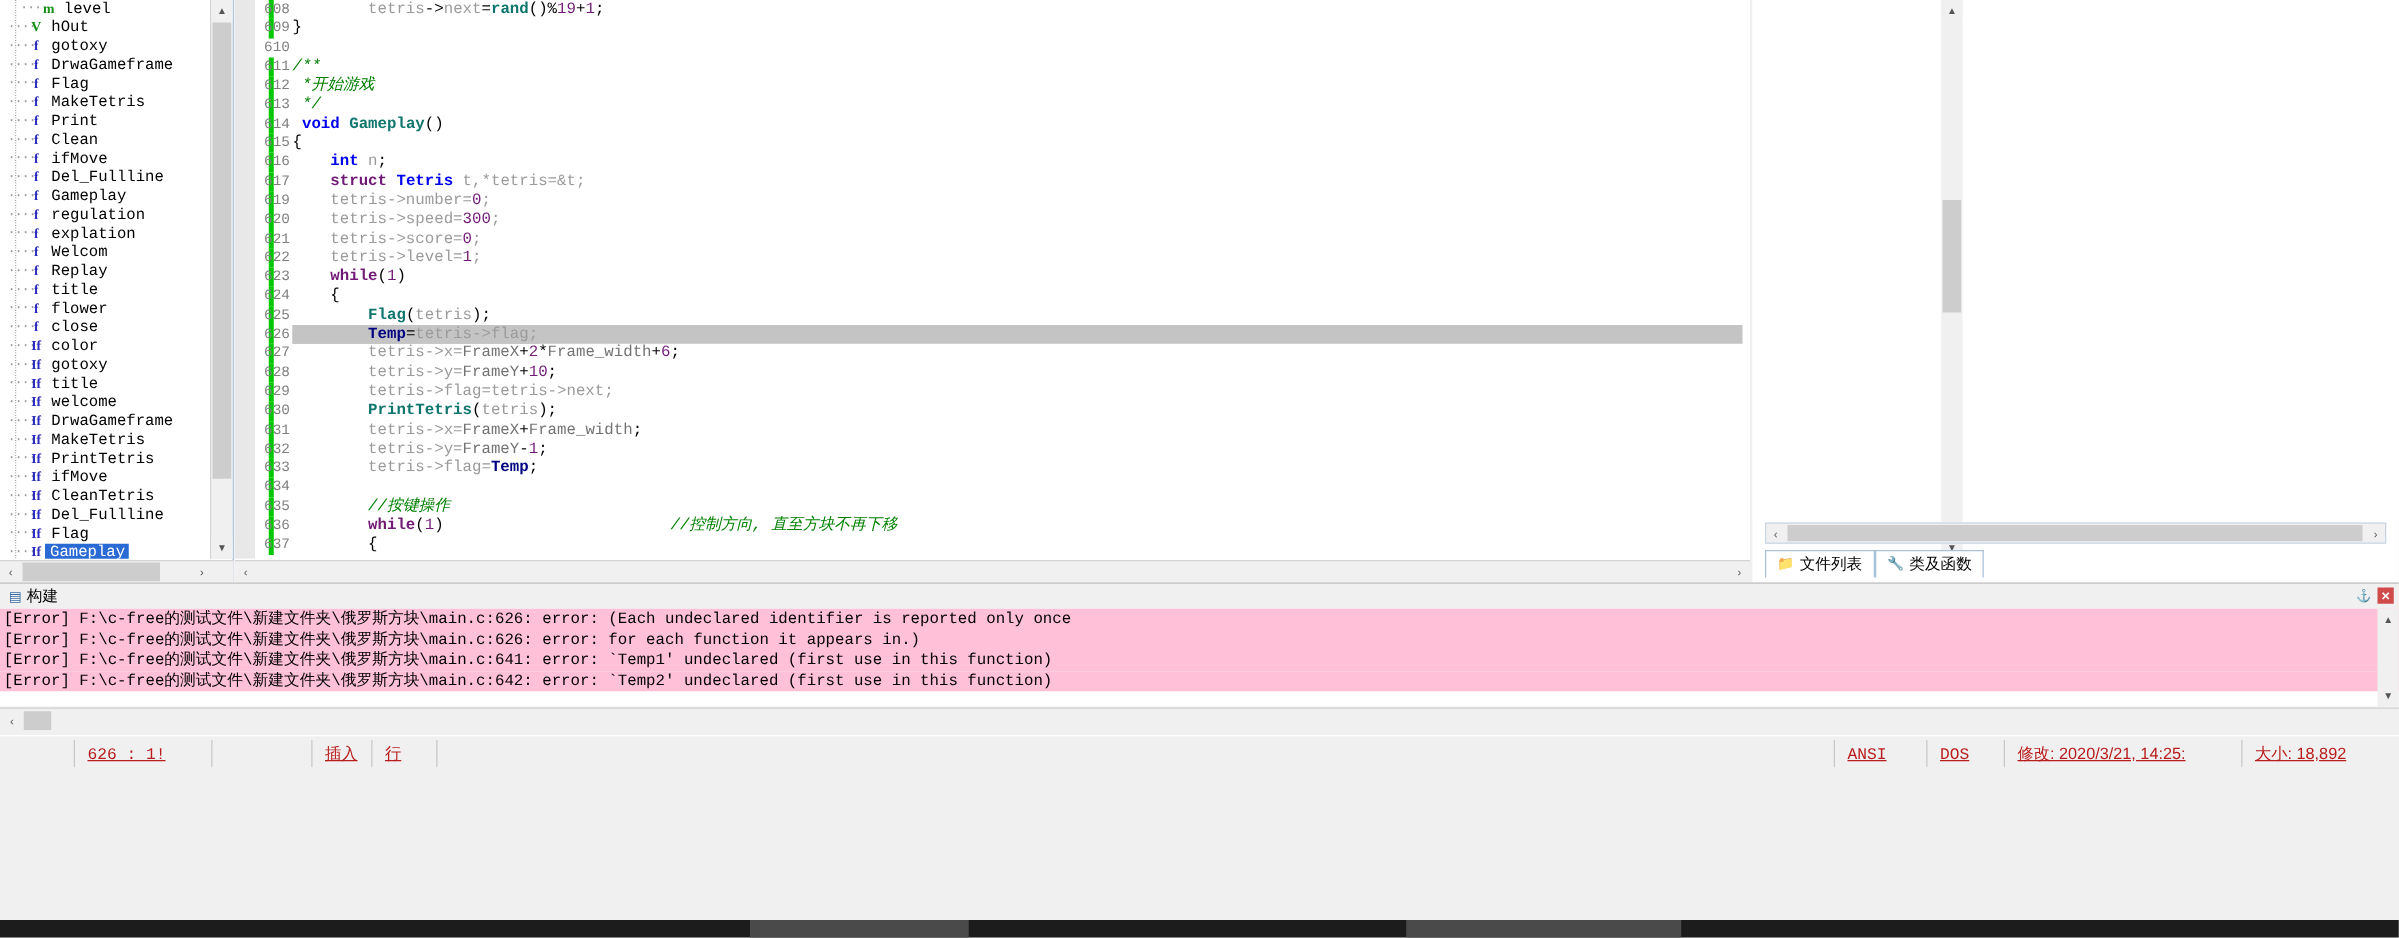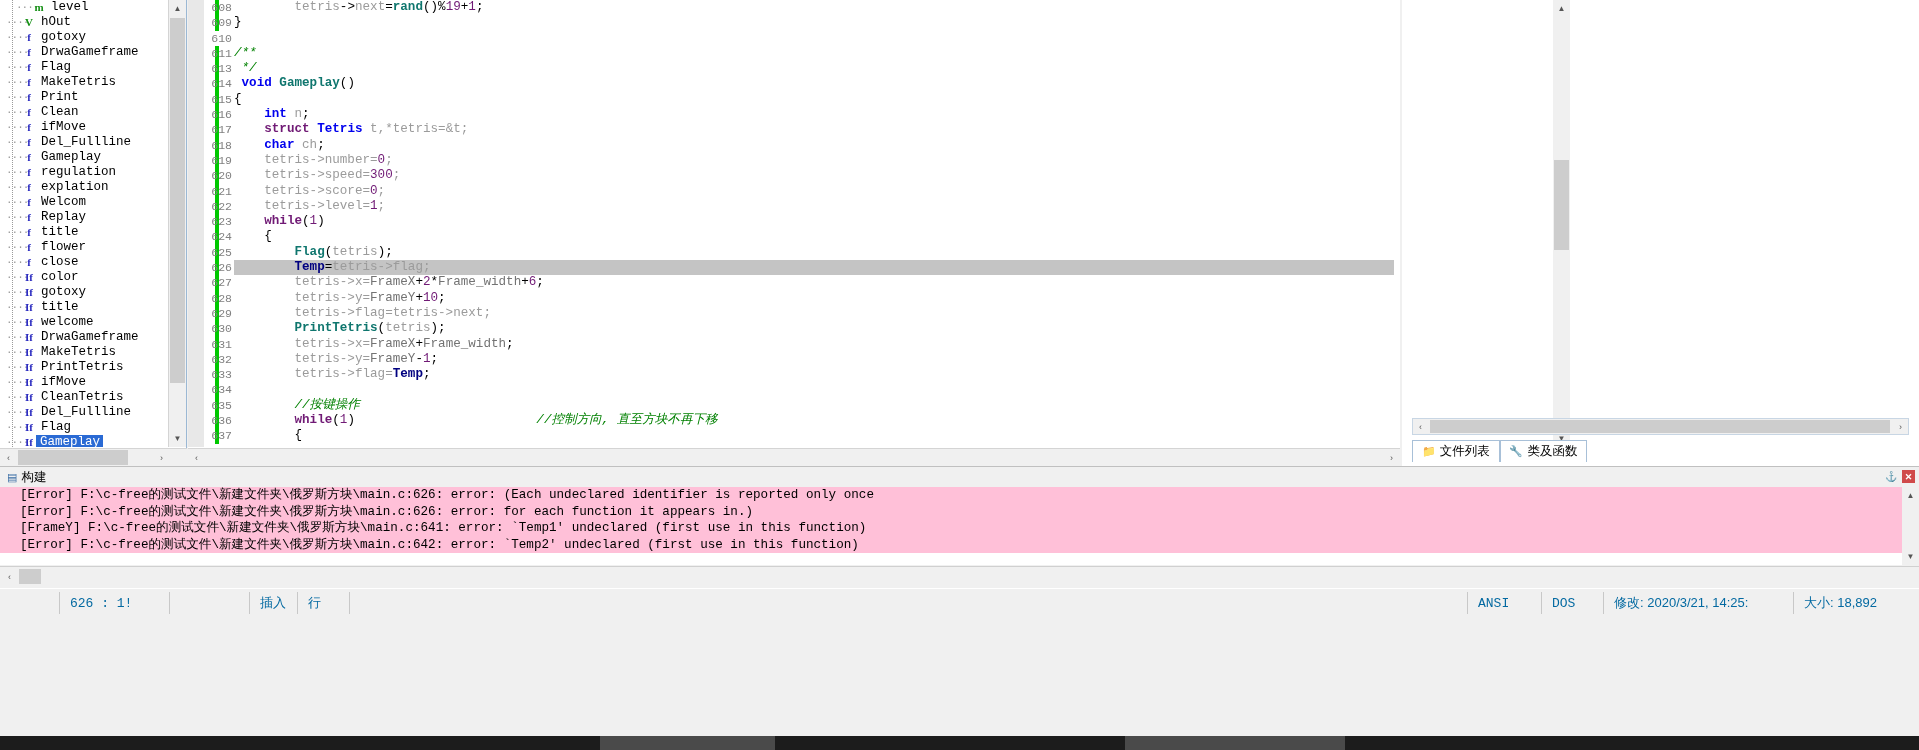--- a/index.html
+++ b/index.html
@@ -117,36 +117,36 @@
   .build-head .bico{margin-left:7px;margin-right:4px;font-size:11px;color:#3b6ea5;}
   .build-title{font-size:12.5px;color:#000;}
   .build-head .hdr-btns{position:absolute;right:4px;top:3px;display:flex;gap:4px;align-items:center;}
   .pin-btn{width:13px;height:13px;display:flex;align-items:center;justify-content:center;
            font-size:10px;color:#333;}
   .close-btn{width:13px;height:13px;background:#d04a4a;color:#fff;display:flex;align-items:center;
              justify-content:center;font-size:9px;font-weight:bold;}
   .errors{position:absolute;left:0;top:21px;width:1919px;height:78px;background:#ffffff;
           box-sizing:border-box;}
   .errline{height:16.5px;line-height:16.5px;background:#ffc0d8;white-space:pre;
-           font-family:"Liberation Mono",monospace;font-size:12.6px;color:#000;padding-left:20px;}
+           font-family:"Liberation Mono",monospace;font-size:12.6px;color:#000;padding-left:3px;}
   .err-vsb{position:absolute;right:0;top:21px;width:17px;height:78px;background:#f0f0f0;}
   .err-vsb .sb-btn{width:17px;height:17px;display:flex;align-items:center;justify-content:center;
                    color:#555;font-size:8px;}
   .build-hsb{position:absolute;left:0;bottom:0;width:1919px;height:20px;background:#f0f0f0;
              border-top:1px solid #d0d0d0;box-sizing:border-box;}
   .build-hsb .hb{position:absolute;top:1px;width:17px;height:17px;display:flex;align-items:center;
                  justify-content:center;color:#555;font-size:9px;}
   .build-hsb .hb.l{left:1px;}
   .build-hsb .hthumb{position:absolute;left:19px;top:2px;width:22px;height:15px;background:#cdcdcd;}
 
   
   .statusbar{position:absolute;left:0;top:588px;width:1919px;height:26px;background:#f0f0f0;
              border-top:1px solid #ffffff;box-sizing:border-box;}
   .status-inner{position:absolute;left:0;top:3px;width:1919px;height:22px;display:flex;
-                align-items:center;font-family:"Liberation Mono",monospace;font-size:13px;color:#0369a1;}
+                align-items:center;font-family:"Liberation Mono",monospace;font-size:13px;color:#b91c1c;text-decoration:underline;}
   .scell{height:22px;display:flex;align-items:center;padding:0 10px;border-right:1px solid #c8c8c8;
          box-sizing:border-box;white-space:nowrap;}
   .scell.cn{font-family:"Liberation Sans",sans-serif;font-size:13px;}
   .scell.flexgrow{flex:1;border-right:1px solid #c8c8c8;}
 
   
   .taskbar{position:absolute;left:0;top:614px;width:1919px;height:136px;background:#f0f0f0;}
   .tb-fill{position:absolute;left:0;top:0;width:1919px;height:122px;background:#f0f0f0;}
   .tb-strip{position:absolute;left:0;bottom:0;width:1919px;height:14px;background:#1c1c1c;}
   .tb-item{position:absolute;bottom:0;height:14px;background:#4a4a4a;}
@@ -329,26 +329,26 @@
     </div>
 
     <div class="editor">
       <div class="ed-code-area">
         <div class="gutter-strip"></div>
         <div class="ed-rows" id="code-rows">
             <div class="crow"><div class="changebar"></div><span class="lnum">608</span><div class="marginfill"></div><span class="codetxt"><span class="pl">        </span><span class="id">tetris</span><span class="pl">-&gt;</span><span class="id">next</span><span class="pl">=</span><span class="fn">rand</span><span class="pl">()%</span><span class="num">19</span><span class="pl">+</span><span class="num">1</span><span class="pl">;</span></span></div>
             <div class="crow"><div class="changebar"></div><span class="lnum">609</span><div class="marginfill"></div><span class="codetxt"><span class="pl">}</span></span></div>
             <div class="crow"><div class="changebar off"></div><span class="lnum">610</span><div class="marginfill"></div><span class="codetxt"></span></div>
             <div class="crow"><div class="changebar"></div><span class="lnum">611</span><div class="marginfill"></div><span class="codetxt"><span class="cmt">/**</span></span></div>
+            <div class="crow"><div class="changebar"></div><span class="lnum">612</span><div class="marginfill"></div><span class="codetxt"><span class="cmt"> *开始游戏</span></span></div>
             <div class="crow"><div class="changebar"></div><span class="lnum">613</span><div class="marginfill"></div><span class="codetxt"><span class="cmt"> */</span></span></div>
             <div class="crow"><div class="changebar"></div><span class="lnum">614</span><div class="marginfill"></div><span class="codetxt"><span class="pl"> </span><span class="type">void</span><span class="pl"> </span><span class="fn">Gameplay</span><span class="pl">()</span></span></div>
             <div class="crow"><div class="changebar"></div><span class="lnum">615</span><div class="marginfill"></div><span class="codetxt"><span class="pl">{</span></span></div>
             <div class="crow"><div class="changebar"></div><span class="lnum">616</span><div class="marginfill"></div><span class="codetxt"><span class="pl">    </span><span class="type">int</span><span class="pl"> </span><span class="id">n</span><span class="pl">;</span></span></div>
             <div class="crow"><div class="changebar"></div><span class="lnum">617</span><div class="marginfill"></div><span class="codetxt"><span class="pl">    </span><span class="kr">struct</span><span class="pl"> </span><span class="type">Tetris</span><span class="pl"> </span><span class="id">t,*tetris=&amp;t;</span></span></div>
-            <div class="crow"><div class="changebar"></div><span class="lnum">618</span><div class="marginfill"></div><span class="codetxt"><span class="pl">    </span><span class="type">char</span><span class="pl"> </span><span class="id">ch</span><span class="pl">;</span></span></div>
             <div class="crow"><div class="changebar"></div><span class="lnum">619</span><div class="marginfill"></div><span class="codetxt"><span class="pl">    </span><span class="id">tetris-&gt;number=</span><span class="num">0</span><span class="id">;</span></span></div>
             <div class="crow"><div class="changebar"></div><span class="lnum">620</span><div class="marginfill"></div><span class="codetxt"><span class="pl">    </span><span class="id">tetris-&gt;speed=</span><span class="num">300</span><span class="id">;</span></span></div>
             <div class="crow"><div class="changebar"></div><span class="lnum">621</span><div class="marginfill"></div><span class="codetxt"><span class="pl">    </span><span class="id">tetris-&gt;score=</span><span class="num">0</span><span class="id">;</span></span></div>
             <div class="crow"><div class="changebar"></div><span class="lnum">622</span><div class="marginfill"></div><span class="codetxt"><span class="pl">    </span><span class="id">tetris-&gt;level=</span><span class="num">1</span><span class="id">;</span></span></div>
             <div class="crow"><div class="changebar"></div><span class="lnum">623</span><div class="marginfill"></div><span class="codetxt"><span class="pl">    </span><span class="kr">while</span><span class="pl">(</span><span class="num">1</span><span class="pl">)</span></span></div>
             <div class="crow"><div class="changebar"></div><span class="lnum">624</span><div class="marginfill"></div><span class="codetxt"><span class="pl">    {</span></span></div>
             <div class="crow"><div class="changebar"></div><span class="lnum">625</span><div class="marginfill"></div><span class="codetxt"><span class="pl">        </span><span class="fn">Flag</span><span class="pl">(</span><span class="id">tetris</span><span class="pl">);</span></span></div>
             <div class="crow hl"><div class="changebar"></div><span class="lnum">626</span><div class="marginfill"></div><span class="codetxt"><span class="pl">        </span><span class="var">Temp</span><span class="pl">=</span><span class="id">tetris-&gt;flag;</span></span></div>
             <div class="crow"><div class="changebar"></div><span class="lnum">627</span><div class="marginfill"></div><span class="codetxt"><span class="pl">        </span><span class="id">tetris-&gt;x=</span><span class="mac">FrameX</span><span class="pl">+</span><span class="num">2</span><span class="pl">*</span><span class="mac">Frame_width</span><span class="pl">+</span><span class="num">6</span><span class="pl">;</span></span></div>
             <div class="crow"><div class="changebar"></div><span class="lnum">628</span><div class="marginfill"></div><span class="codetxt"><span class="pl">        </span><span class="id">tetris-&gt;y=</span><span class="mac">FrameY</span><span class="pl">+</span><span class="num">10</span><span class="pl">;</span></span></div>
@@ -403,21 +403,21 @@
       <span class="build-title">构建</span>
       <span class="hdr-btns">
         <span class="pin-btn">⚓</span>
         <span class="close-btn">✕</span>
       </span>
     </div>
 
     <div class="errors" id="error-list">
         <div class="errline">[Error] F:\c-free的测试文件\新建文件夹\俄罗斯方块\main.c:626: error: (Each undeclared identifier is reported only once</div>
         <div class="errline">[Error] F:\c-free的测试文件\新建文件夹\俄罗斯方块\main.c:626: error: for each function it appears in.)</div>
-        <div class="errline">[FrameY] F:\c-free的测试文件\新建文件夹\俄罗斯方块\main.c:641: error: `Temp1' undeclared (first use in this function)</div>
+        <div class="errline">[Error] F:\c-free的测试文件\新建文件夹\俄罗斯方块\main.c:641: error: `Temp1' undeclared (first use in this function)</div>
         <div class="errline">[Error] F:\c-free的测试文件\新建文件夹\俄罗斯方块\main.c:642: error: `Temp2' undeclared (first use in this function)</div>
       </div>
 
     <div class="err-vsb">
       <div class="sb-btn">▲</div>
       <div class="sb-btn" style="position:absolute;bottom:0;left:0;">▼</div>
     </div>
 
     <div class="build-hsb">
       <div class="hb l">‹</div>

